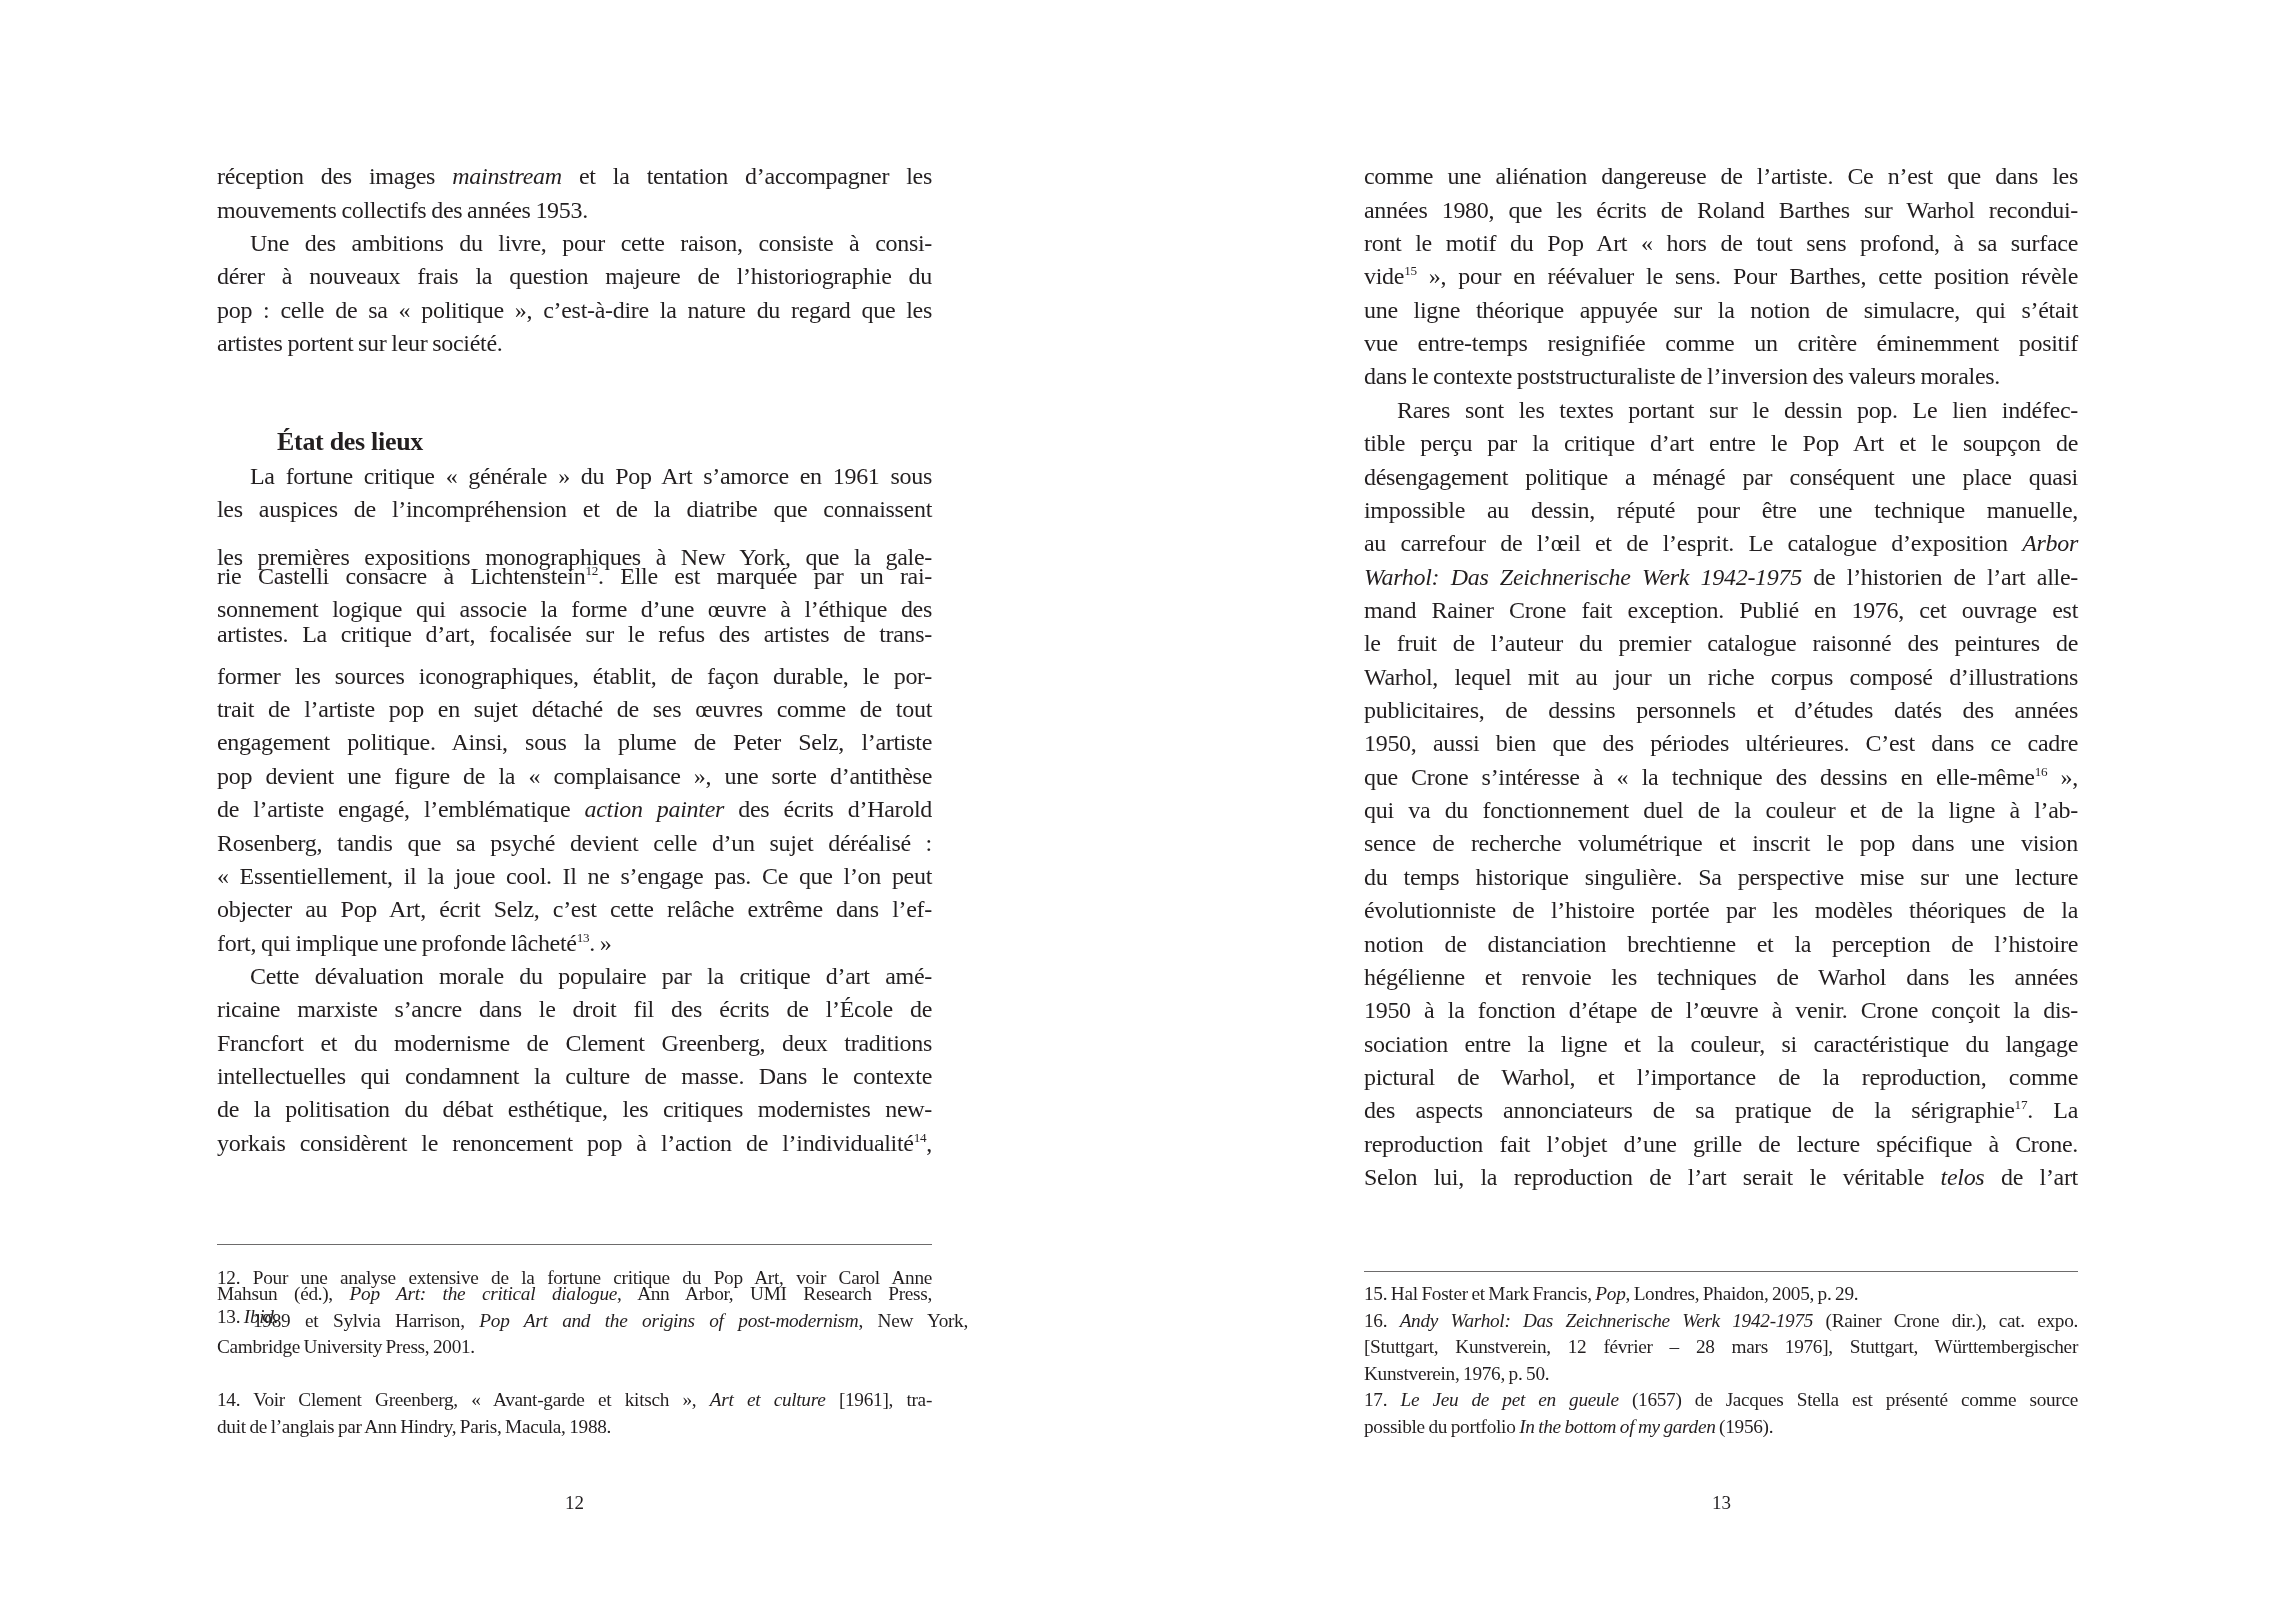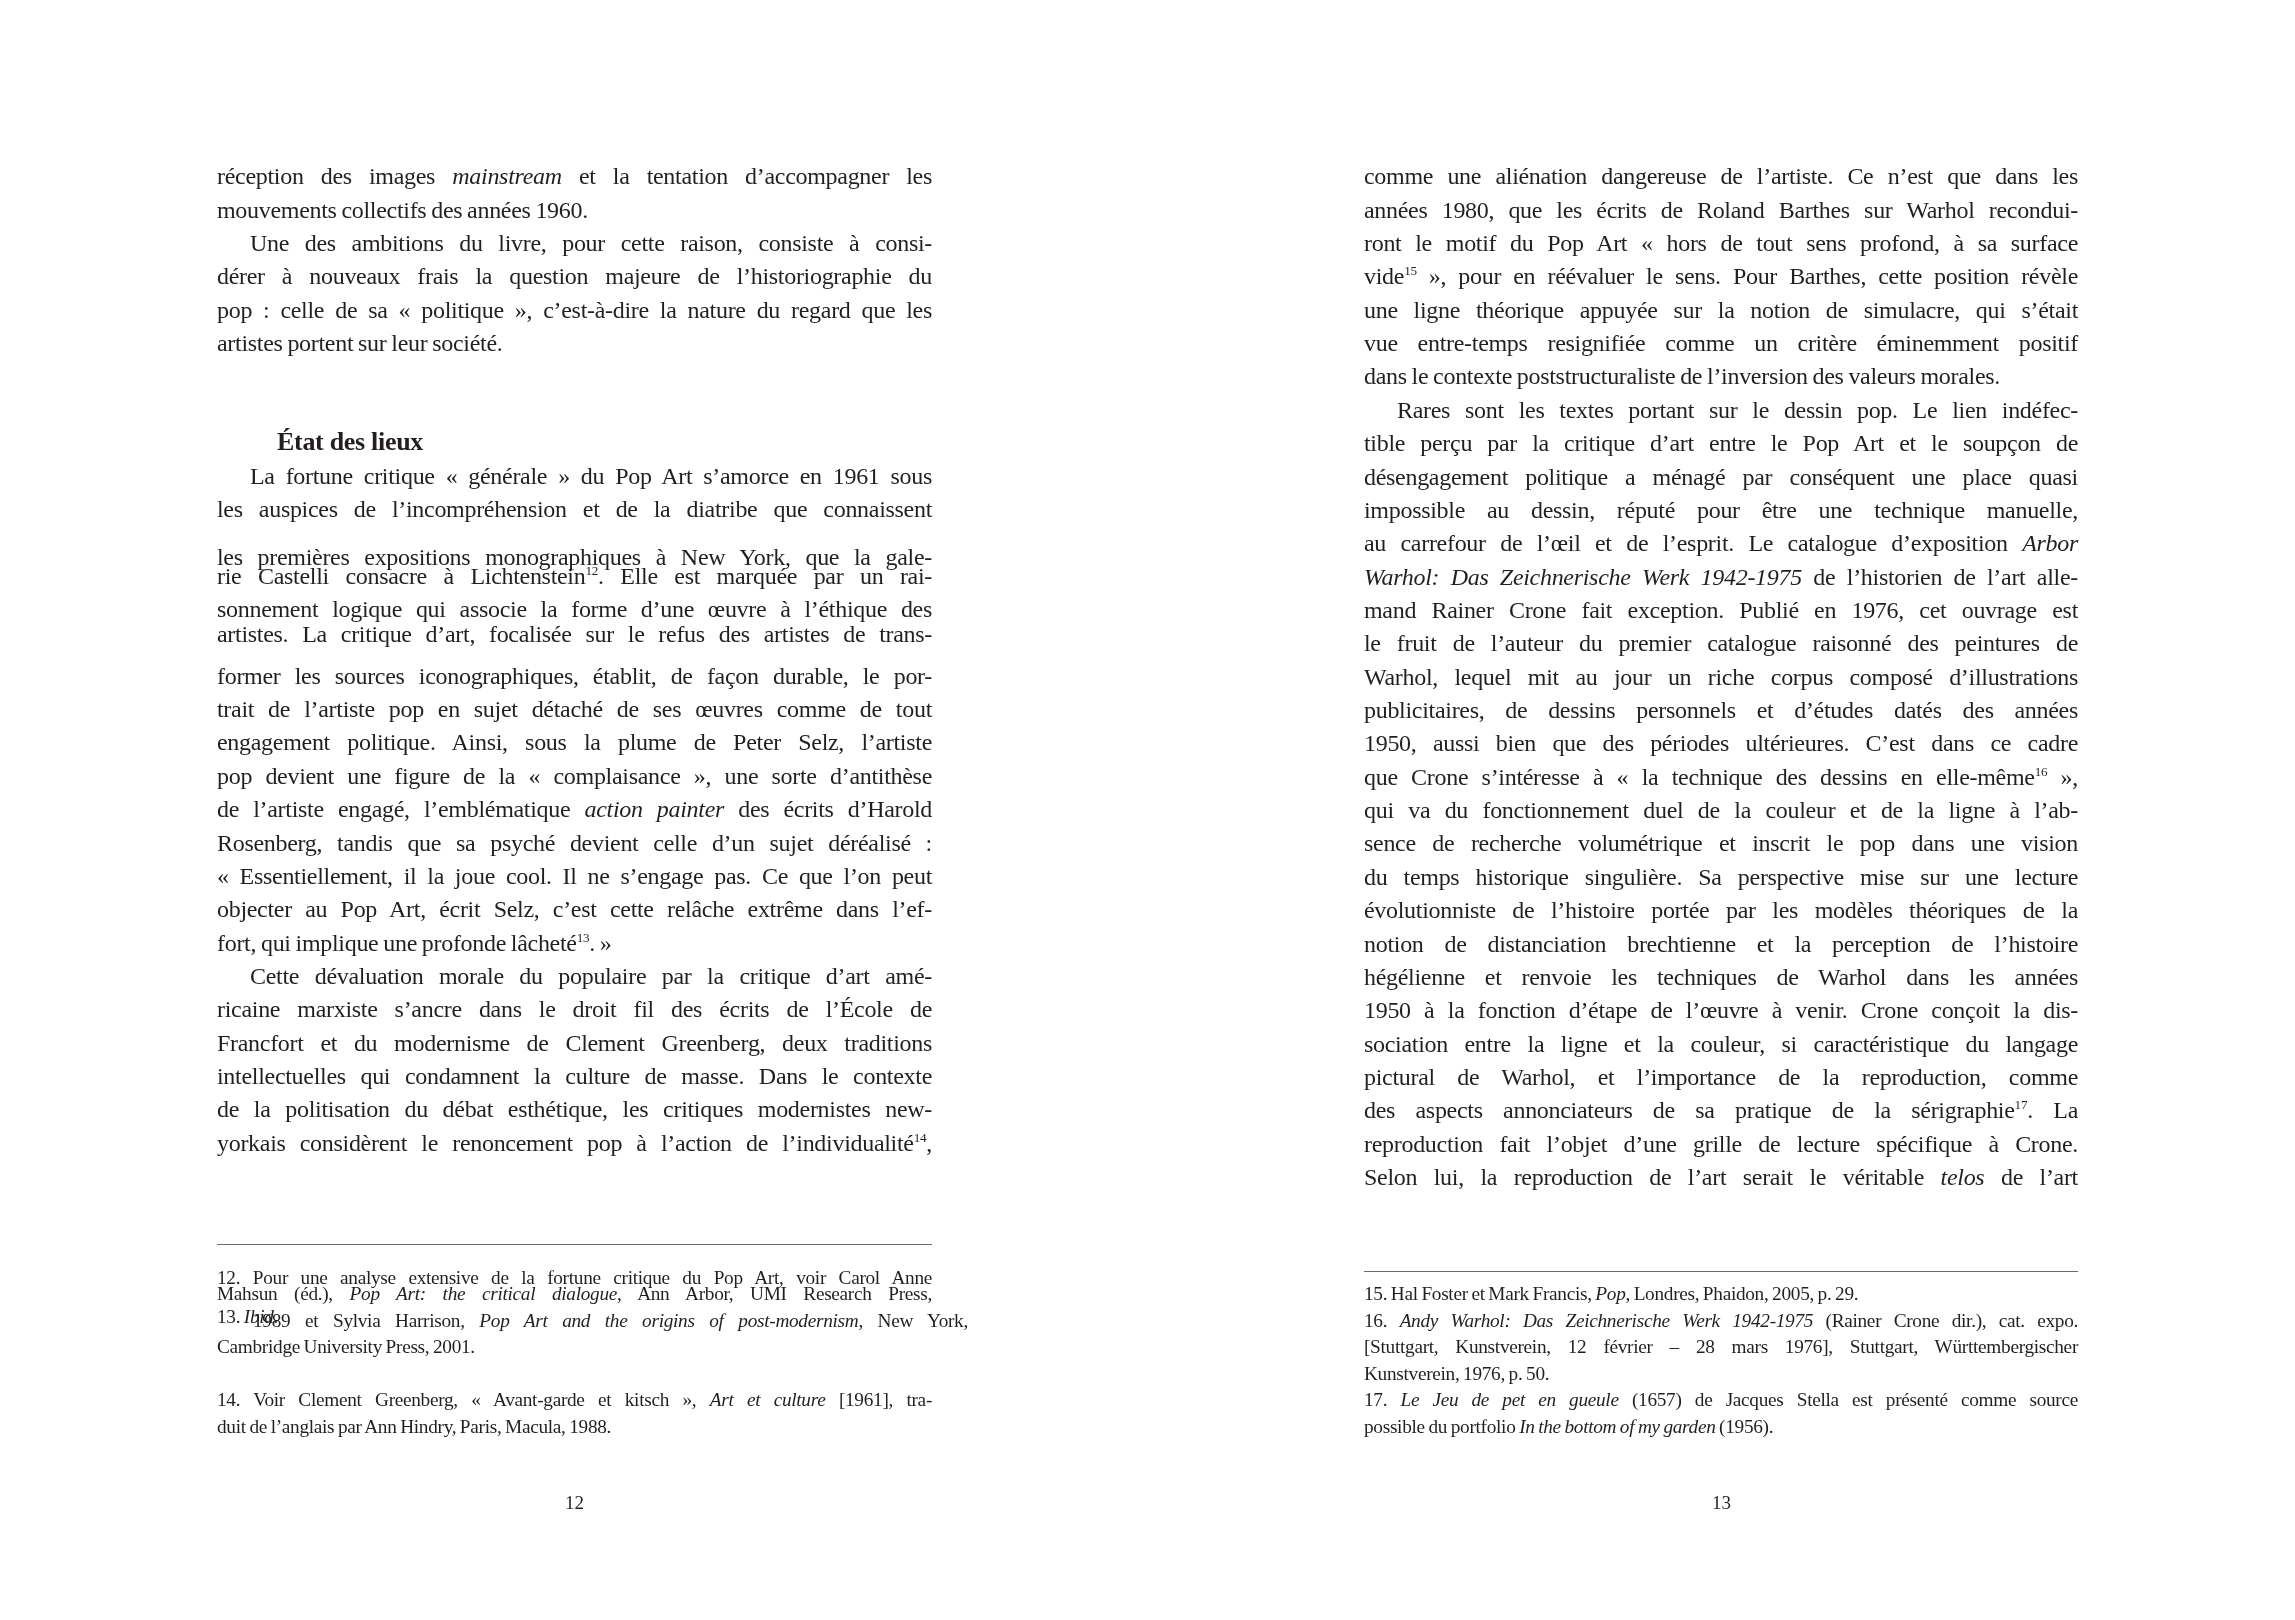--- a/index.html
+++ b/index.html
@@ -25,21 +25,21 @@
   .pagenum { position: absolute; font-size: 19px; width: 51px; text-align: center; }
   i { font-style: italic; }
   sup { font-size: 0.55em; vertical-align: 0.65em; line-height: 0; }
 </style>
 </head>
 <body>
 
 <div class="page" id="page-left">
   <div class="col" id="left-intro" style="top:0">
       <div class="line" style="top: 160px;"><span>réception des images </span><i>mainstream</i><span> et la tentation d’accompagner les</span></div>
-      <div class="line last" style="top: 194px;"><span>mouvements collectifs des années 1960.</span></div>
+      <div class="line last" style="top: 194px;"><span>mouvements collectifs des années 1953.</span></div>
       <div class="line indent" style="top: 227px;"><span>Une des ambitions du livre, pour cette raison, consiste à consi-</span></div>
       <div class="line" style="top: 260px;"><span>dérer à nouveaux frais la question majeure de l’historiographie du</span></div>
       <div class="line" style="top: 294px;"><span>pop : celle de sa « politique », c’est-à-dire la nature du regard que les</span></div>
       <div class="line last" style="top: 327px;"><span>artistes portent sur leur société.</span></div>
     </div>
   <div class="col" style="top:0">
     <div class="heading" style="top:425px">État des lieux</div>
   </div>
   <div class="col" id="left-body" style="top:0">
       <div class="line indent" style="top: 460px;"><span>La fortune critique « générale » du Pop Art s’amorce en 1961 sous</span></div>

